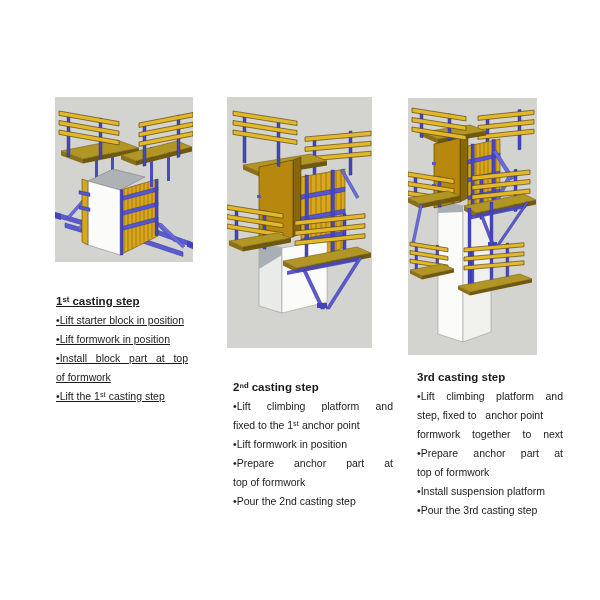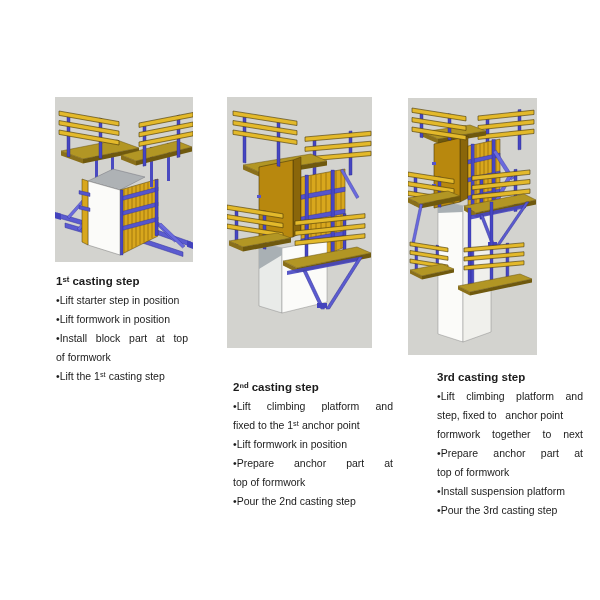--- a/index.html
+++ b/index.html
@@ -270,44 +270,44 @@
       <rect x="0" y="0" width="60" height="4" fill="#e3b92b" stroke="#4a3a08" stroke-width="0.6"></rect>
       <rect x="0" y="9" width="60" height="4" fill="#e3b92b" stroke="#4a3a08" stroke-width="0.6"></rect>
       <rect x="0" y="18" width="60" height="4" fill="#e3b92b" stroke="#4a3a08" stroke-width="0.6"></rect>
     </g>
     <polygon points="50,188 112,176 124,181 62,194" fill="#b29624" stroke="#6b5510" stroke-width="0.5"></polygon>
     <polygon points="50,188 62,194 62,197.5 50,191.5" fill="#8a701a"></polygon>
     <polygon points="62,194 124,181 124,184.5 62,197.5" fill="#6f590e"></polygon>
   </g>
 </svg>
 
-<div class="textblock" style="left:56px;top:272px;width:132px;">
+<div class="textblock" style="left:56px;top:292px;width:132px;text-decoration:underline;">
   <div class="step-title">1ˢᵗ casting step</div>
   <div>
-      <div class="line">•Lift starter step in position</div>
+      <div class="line">•Lift starter block in position</div>
       <div class="line">•Lift formwork in position</div>
       <div class="line fill">•Install block part at top</div>
       <div class="line">of formwork</div>
       <div class="line">•Lift the 1ˢᵗ casting step</div>
     </div>
 </div>
 
 <div class="textblock" style="left:233px;top:378px;width:160px;">
   <div class="step-title">2ⁿᵈ casting step</div>
   <div>
       <div class="line fill">•Lift climbing platform and</div>
       <div class="line">fixed to the 1ˢᵗ anchor point</div>
       <div class="line">•Lift formwork in position</div>
       <div class="line fill">•Prepare anchor part at</div>
       <div class="line">top of formwork</div>
       <div class="line">•Pour the 2nd casting step</div>
     </div>
 </div>
 
-<div class="textblock" style="left:437px;top:368px;width:146px;">
+<div class="textblock" style="left:417px;top:368px;width:146px;">
   <div class="step-title">3rd casting step</div>
   <div>
       <div class="line fill">•Lift climbing platform and</div>
       <div class="line">step, fixed to   anchor point</div>
       <div class="line fill">formwork together to next</div>
       <div class="line fill">•Prepare anchor part at</div>
       <div class="line">top of formwork</div>
       <div class="line">•Install suspension platform</div>
       <div class="line">•Pour the 3rd casting step</div>
     </div>

